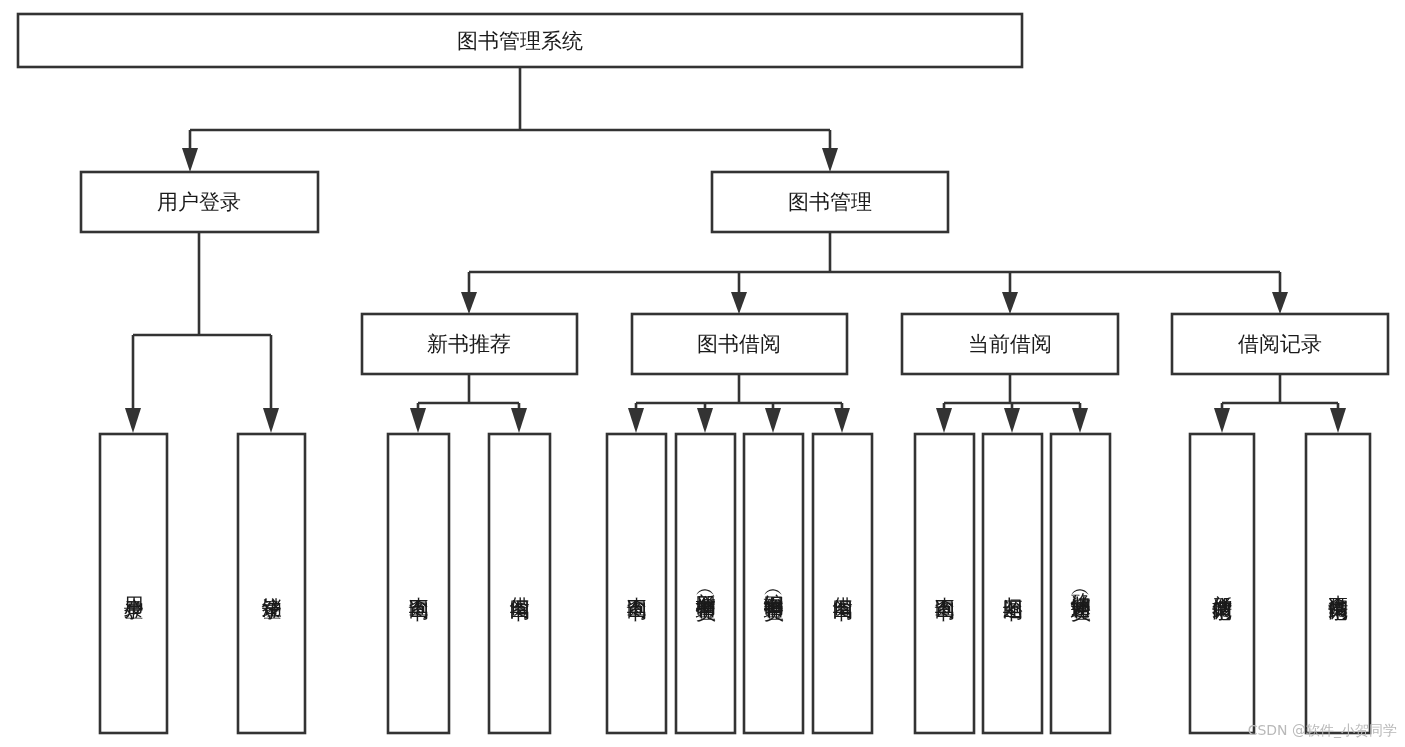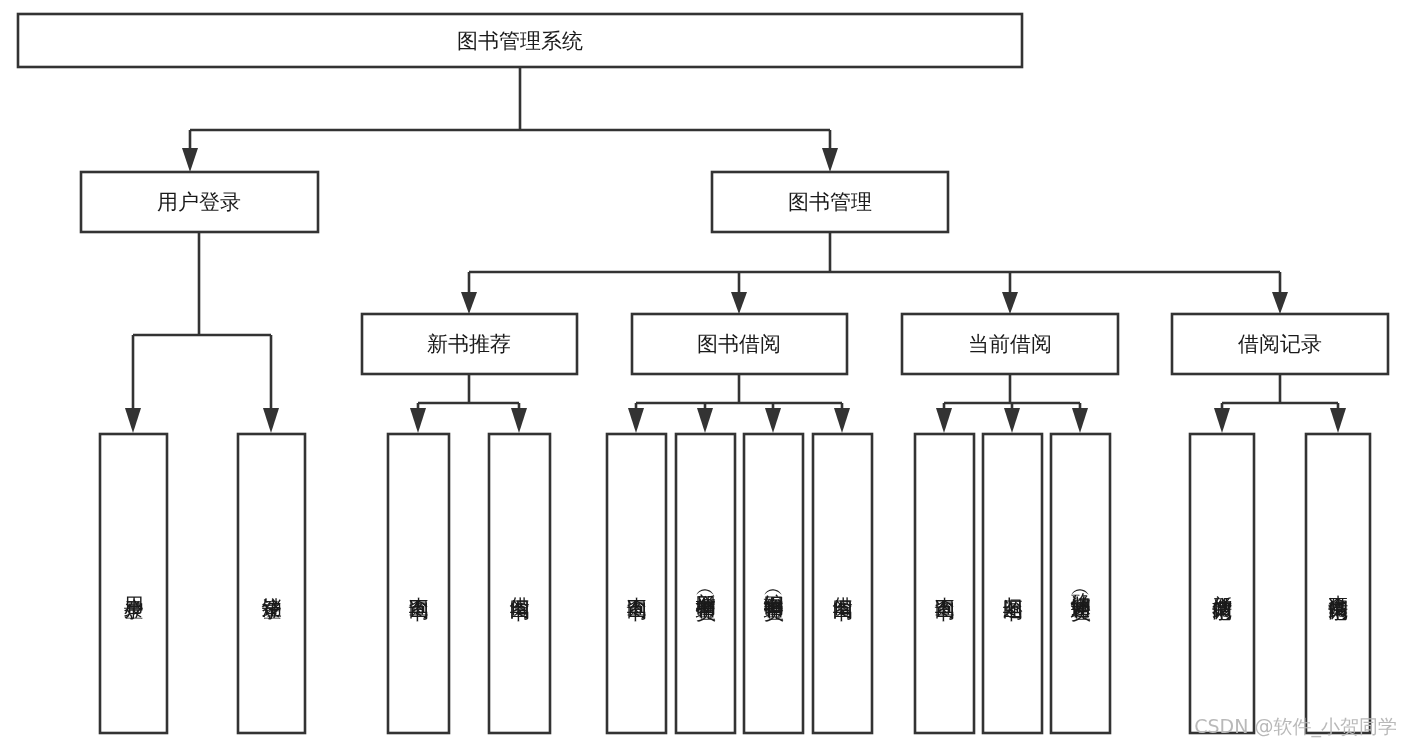--- a/index.html
+++ b/index.html
@@ -61,21 +61,21 @@
     justify-content: center;
     text-align: center;
     white-space: nowrap;
     pointer-events: none;
   }
   #watermark {
     position: absolute;
     right: 8px;
     bottom: 4px;
     font-family: "DejaVu Sans", "Liberation Sans", sans-serif;
-    font-size: 19px;
+    font-size: 14px;
     color: #b9b9b9;
     white-space: nowrap;
   }
 </style>
 </head>
 <body>
 
 <div id="chart-root">
 
   <svg id="flow" viewBox="0 0 1405 747">

